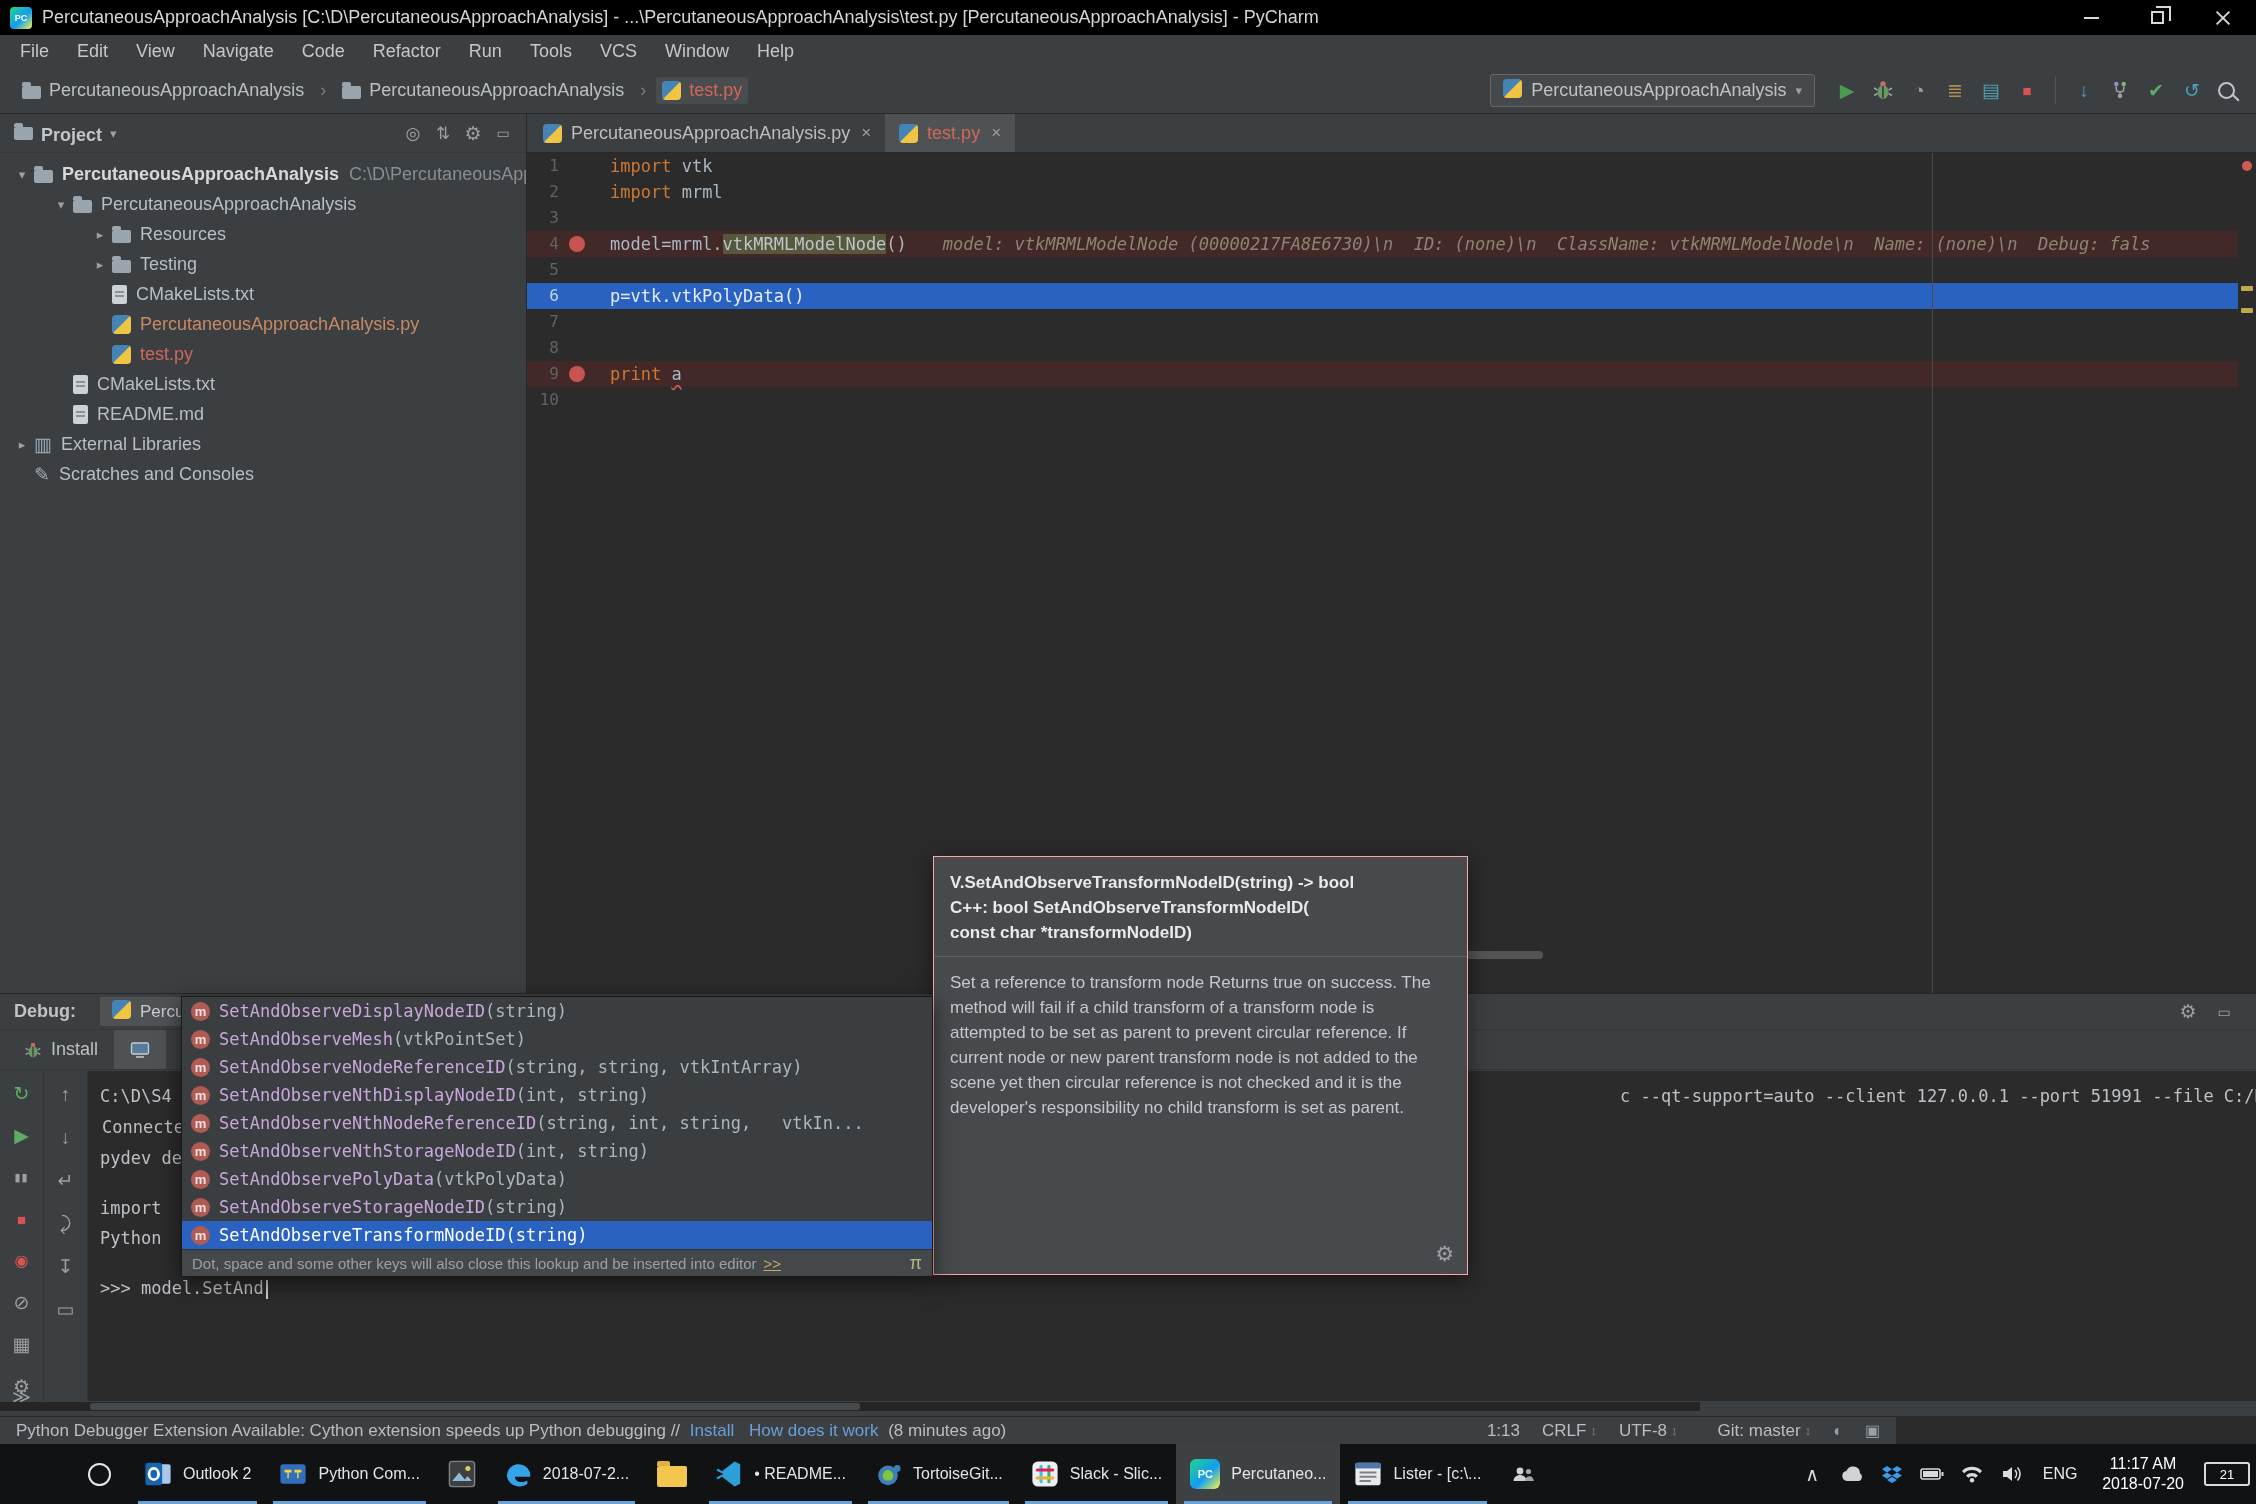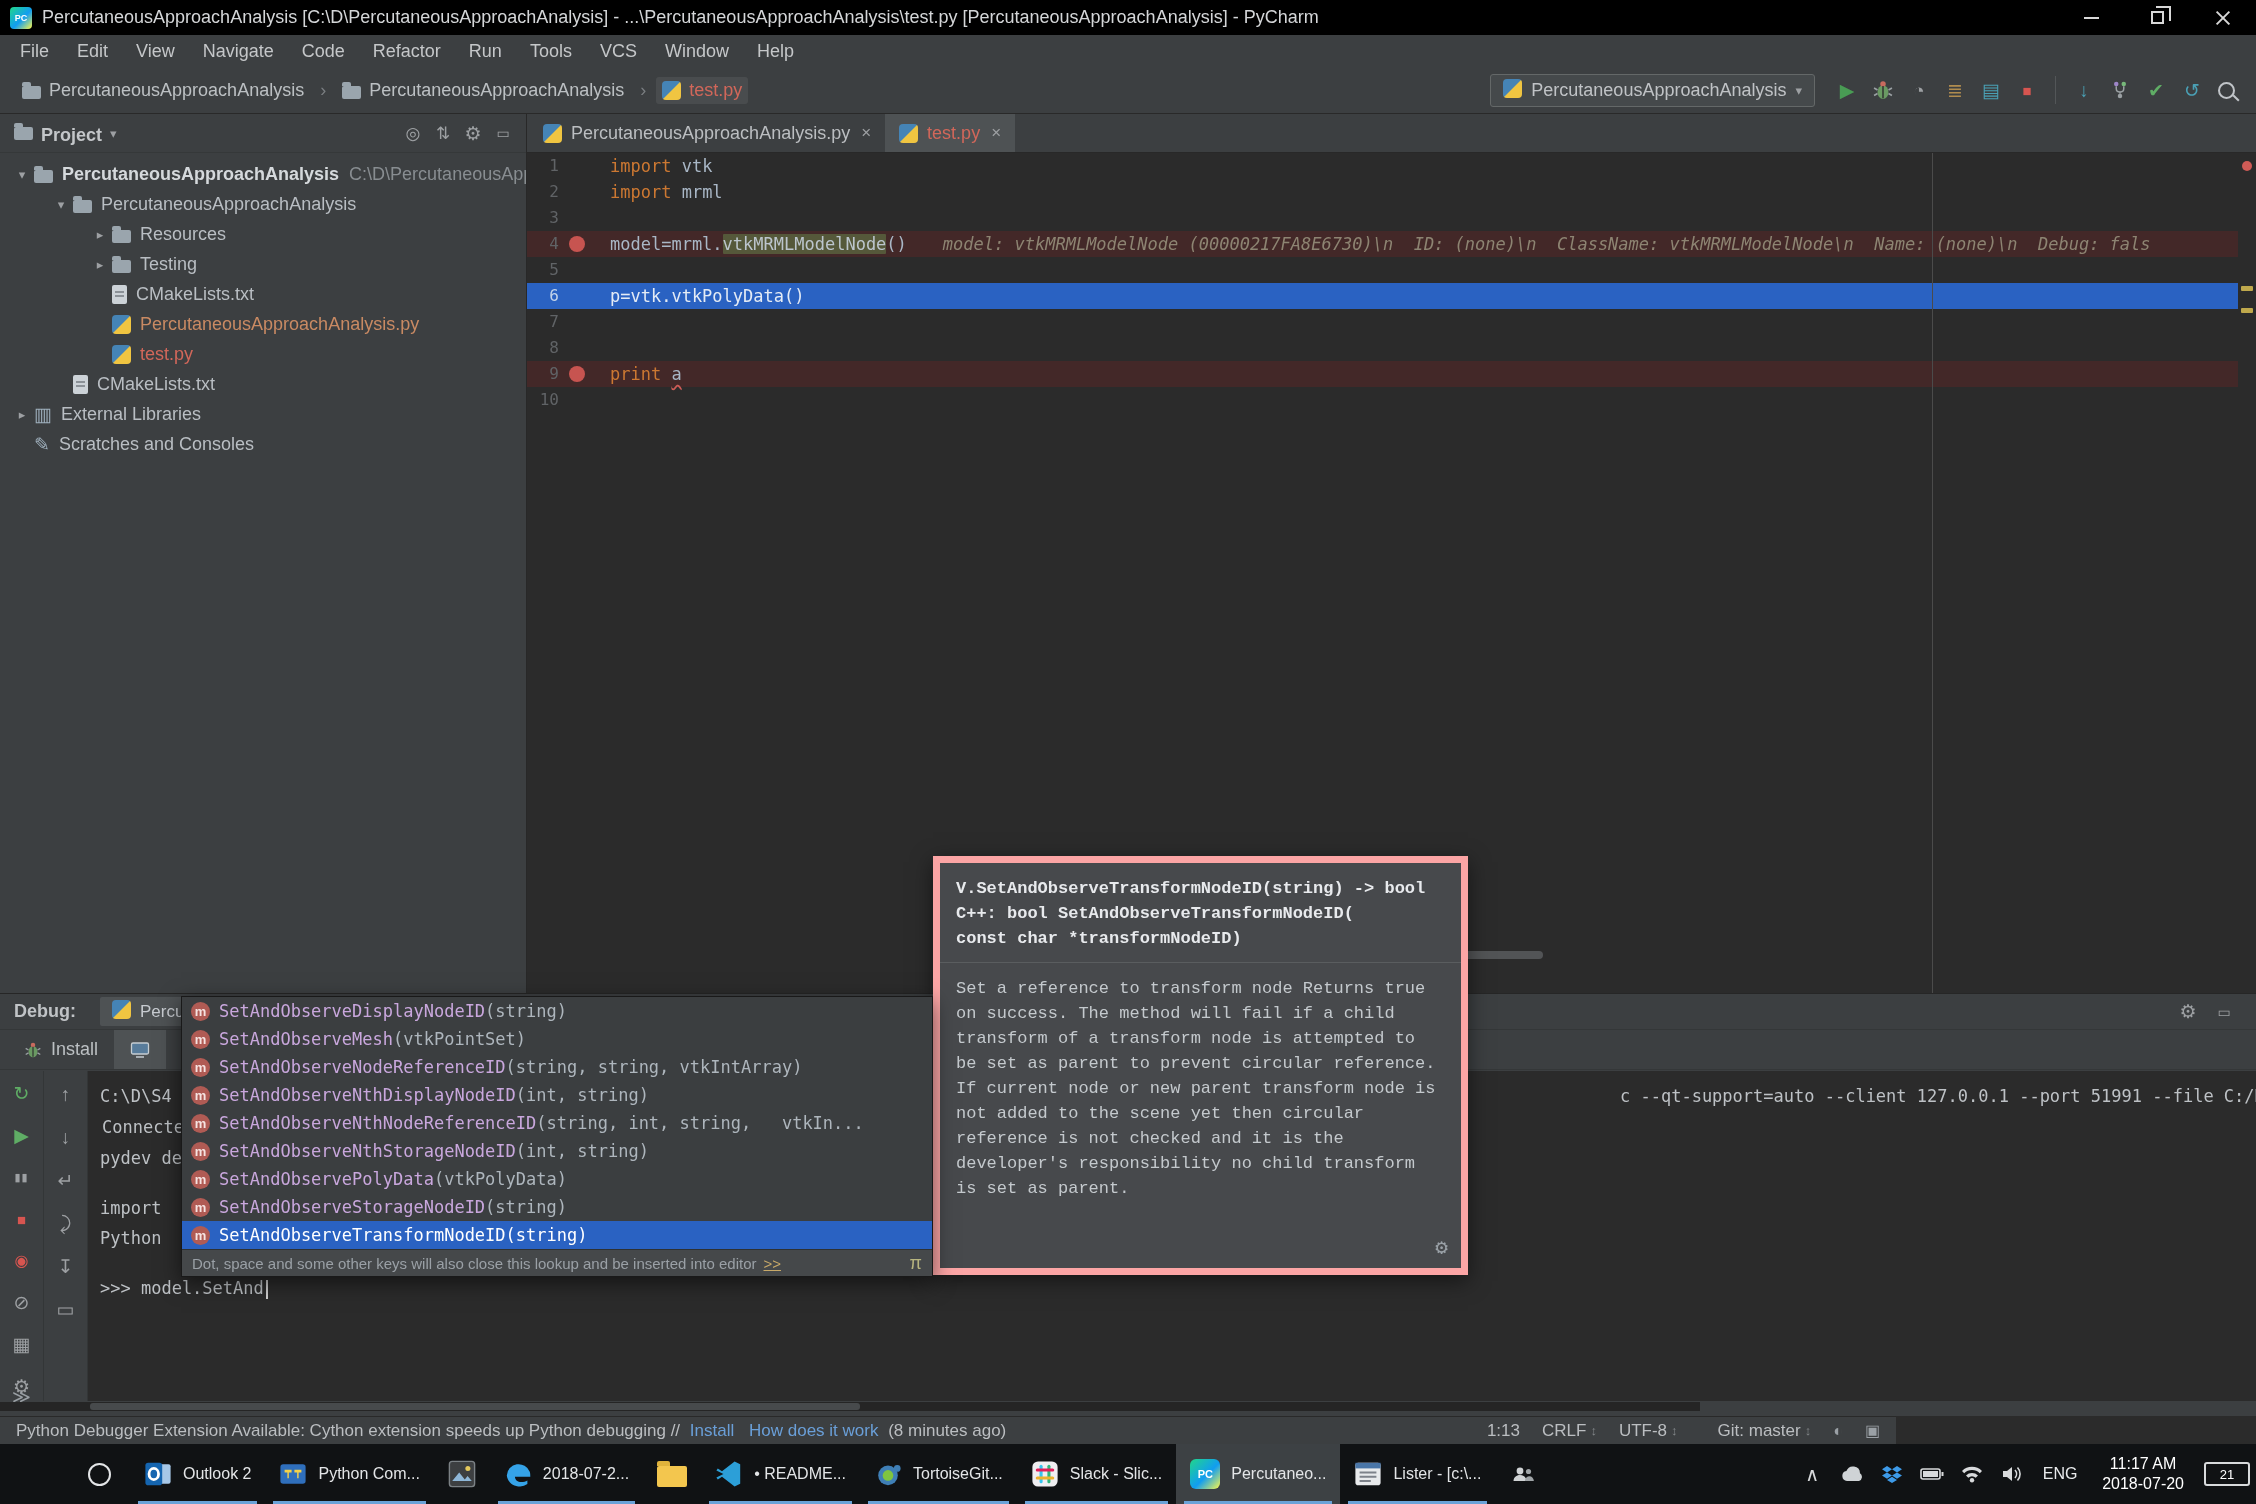--- a/index.html
+++ b/index.html
@@ -99,21 +99,21 @@
   #completion{position:absolute;left:181px;top:996px;width:752px;background:#3b3e40;border:1px solid #191919;box-shadow:0 6px 20px rgba(0,0,0,.55);z-index:70;}
   .c-row{height:28px;display:flex;align-items:center;padding:0 9px;font-family:"DejaVu Sans Mono",monospace;font-size:17px;color:#b6bdc4;white-space:pre;overflow:hidden;}
   .c-row .nm{color:#c9a7dd;} .c-row .pm{color:#aeb6bd;}
   .c-row.sel{background:#2a62c2;} .c-row.sel .nm,.c-row.sel .pm{color:#fff;}
   .method-icon{width:19px;height:19px;border-radius:50%;background:#b05b54;color:#f6e3e1;font-size:13px;font-weight:bold;display:flex;align-items:center;justify-content:center;margin-right:9px;flex:none;font-family:"Liberation Sans",sans-serif;}
   #c-footer{height:27px;background:#45484a;border-top:1px solid #2e3133;display:flex;align-items:center;padding:0 10px;font-size:15px;color:#9aa0a6;}
   #c-footer .lnk{color:#c8a968;margin-left:7px;text-decoration:underline;}
   #c-footer .pi{margin-left:auto;color:#b7b57f;font-size:18px;}
 
   
-  #docpopup{position:absolute;left:933px;top:856px;width:535px;height:419px;background:#47494c;border:7px solid #fca5a5;box-shadow:0 6px 20px rgba(0,0,0,.5);z-index:69;font-family:Liberation Mono, monospace;}
+  #docpopup{position:absolute;left:933px;top:856px;width:535px;height:419px;background:#47494c;border:1px solid #fca5a5;box-shadow:0 6px 20px rgba(0,0,0,.5);z-index:69;}
   #d-sig{padding:13px 16px 11px;border-bottom:1px solid #5a5d5f;}
   #d-sig div{font-size:17px;line-height:25px;font-weight:bold;color:#e8eaed;}
   #d-body{padding:13px 16px;font-size:17px;line-height:25px;color:#c4c9cd;}
   #d-gear{position:absolute;right:13px;bottom:8px;color:#9aa1a7;font-size:21px;}
 
   
   #statusbar{position:absolute;left:0;top:1416px;width:1896px;height:28px;background:#3c3f41;border-top:1px solid #292929;display:flex;align-items:center;z-index:40;font-size:17px;color:#bbbec1;}
   #st-left{margin-left:16px;white-space:nowrap;overflow:hidden;}
   #st-left .lnk{color:#6a9fd8;margin:0 5px;}
   #st-right{margin-left:auto;display:flex;align-items:center;gap:22px;padding-right:16px;}
@@ -325,20 +325,25 @@
         </div>
         <div class="trow" style="padding-left: 88px;">
           <span class="arrow"></span>
           <span class="ic python-icon"></span>
           <span class="lbl" style="color: rgb(209, 103, 90);">test.py</span>
         </div>
         <div class="trow" style="padding-left: 49px;">
           <span class="arrow"></span>
           <span class="ic file-icon"></span>
           <span class="lbl">CMakeLists.txt</span>
+        </div>
+        <div class="trow" style="padding-left: 49px;">
+          <span class="arrow"></span>
+          <span class="ic file-icon"></span>
+          <span class="lbl">README.md</span>
         </div>
         <div class="trow" style="padding-left: 10px;">
           <span class="arrow">▸</span>
           <span class="ic gly libraries-icon" style="color: rgb(159, 176, 189);">▥</span>
           <span class="lbl">External Libraries</span>
         </div>
         <div class="trow" style="padding-left: 10px;">
           <span class="arrow"></span>
           <span class="ic gly scratches-icon" style="color: rgb(159, 176, 189);">✎</span>
           <span class="lbl">Scratches and Consoles</span>

